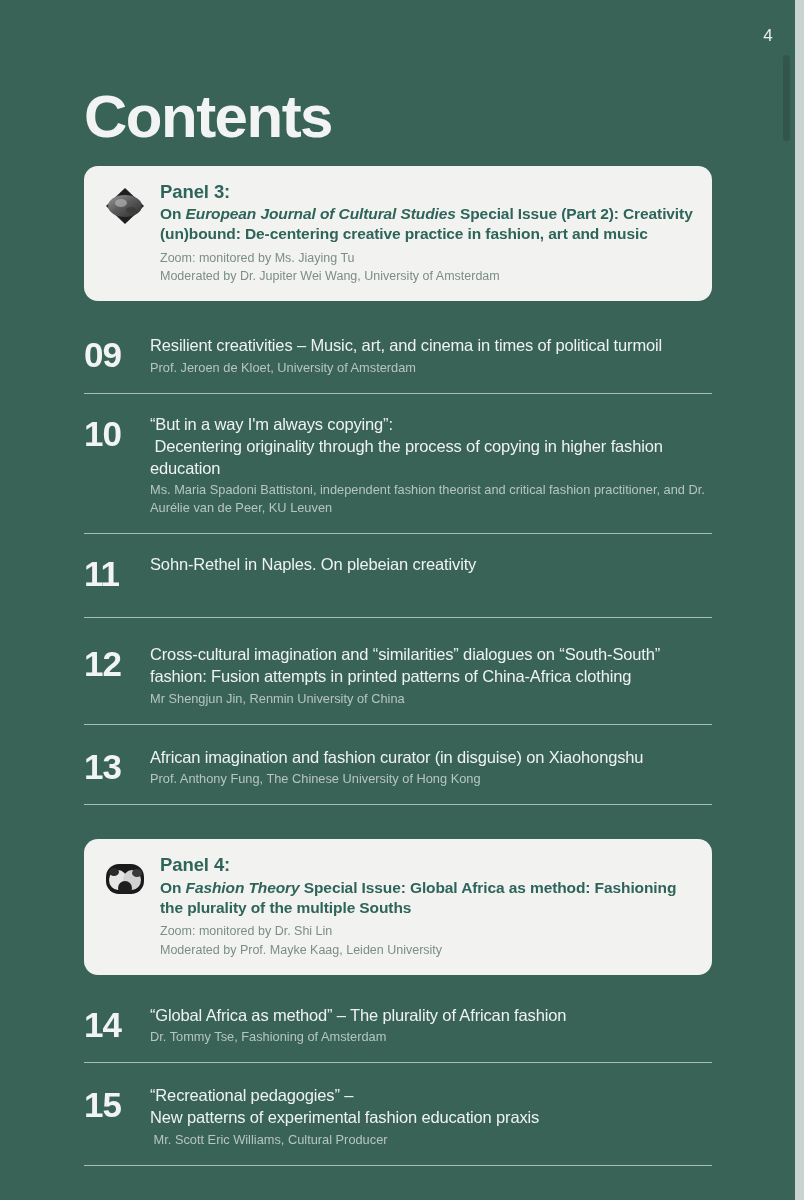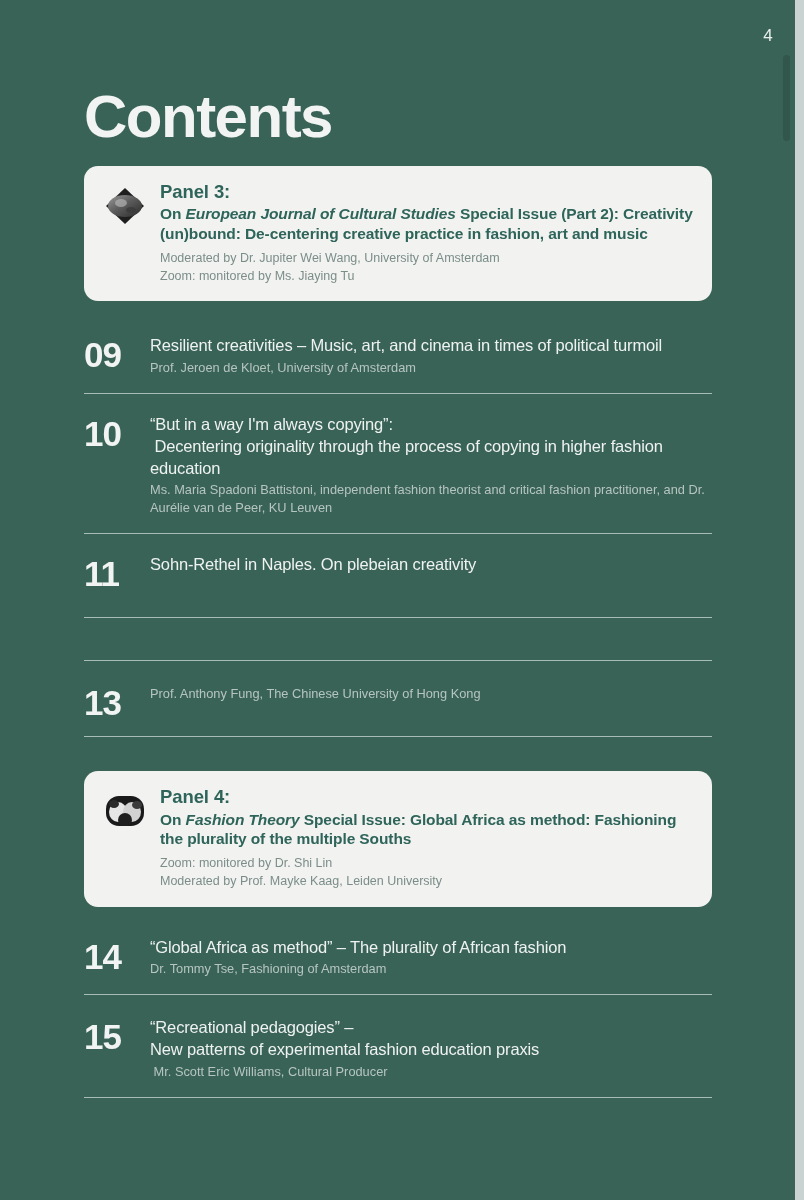--- a/index.html
+++ b/index.html
@@ -220,22 +220,22 @@
           </defs>
           <path d="M23 3 L42 21 L23 39 L4 21 Z" fill="#1e1e1e"></path>
           <ellipse cx="23" cy="21" rx="17" ry="11" fill="url(#g3)"></ellipse>
           <ellipse cx="19" cy="18" rx="6" ry="4" fill="#b9b9b9" opacity="0.65"></ellipse>
           <ellipse cx="29" cy="25" rx="5" ry="3" fill="#3a3a3a" opacity="0.8"></ellipse>
         </svg>
       </div>
       <div class="panel-body">
         <div class="panel-heading">Panel 3:</div>
         <div class="panel-subheading"><span>On </span><em>European Journal of Cultural Studies</em><span> Special Issue (Part 2): Creativity (un)bound: De-centering creative practice in fashion, art and music</span></div>
+        <div class="panel-meta">Zoom: monitored by Ms. Jiaying Tu</div>
         <div class="panel-meta">Moderated by Dr. Jupiter Wei Wang, University of Amsterdam</div>
-        <div class="panel-meta">Zoom: monitored by Ms. Jiaying Tu</div>
       </div>
     </div>
 
     <div class="sp-34"></div>
 
     <div class="entries">
 
       <div class="entry">
         <div class="entry-num">09</div>
         <div class="entry-body">
@@ -262,27 +262,35 @@
       <div class="entry">
         <div class="entry-num">11</div>
         <div class="entry-body">
           <div class="entry-title">Sohn-Rethel in Naples. On plebeian creativity</div>
         </div>
       </div>
       <div class="sp-26"></div>
       <div class="divider"></div>
       <div class="sp-26"></div>
 
+      <div class="entry">
+        <div class="entry-num">12</div>
+        <div class="entry-body">
+          <div class="entry-title">Cross-cultural imagination and “similarities” dialogues on “South-South” fashion: Fusion attempts in printed patterns of China-Africa clothing</div>
+          <div class="entry-author">Mr Shengjun Jin, Renmin University of China</div>
+        </div>
+      </div>
       <div class="sp-16"></div>
       <div class="divider"></div>
       <div class="sp-22"></div>
 
       <div class="entry">
         <div class="entry-num">13</div>
         <div class="entry-body">
+          <div class="entry-title">African imagination and fashion curator (in disguise) on Xiaohongshu</div>
           <div class="entry-author">Prof. Anthony Fung, The Chinese University of Hong Kong</div>
         </div>
       </div>
       <div class="sp-16"></div>
       <div class="divider"></div>
 
     </div>
 
     <div class="sp-34"></div>
 

